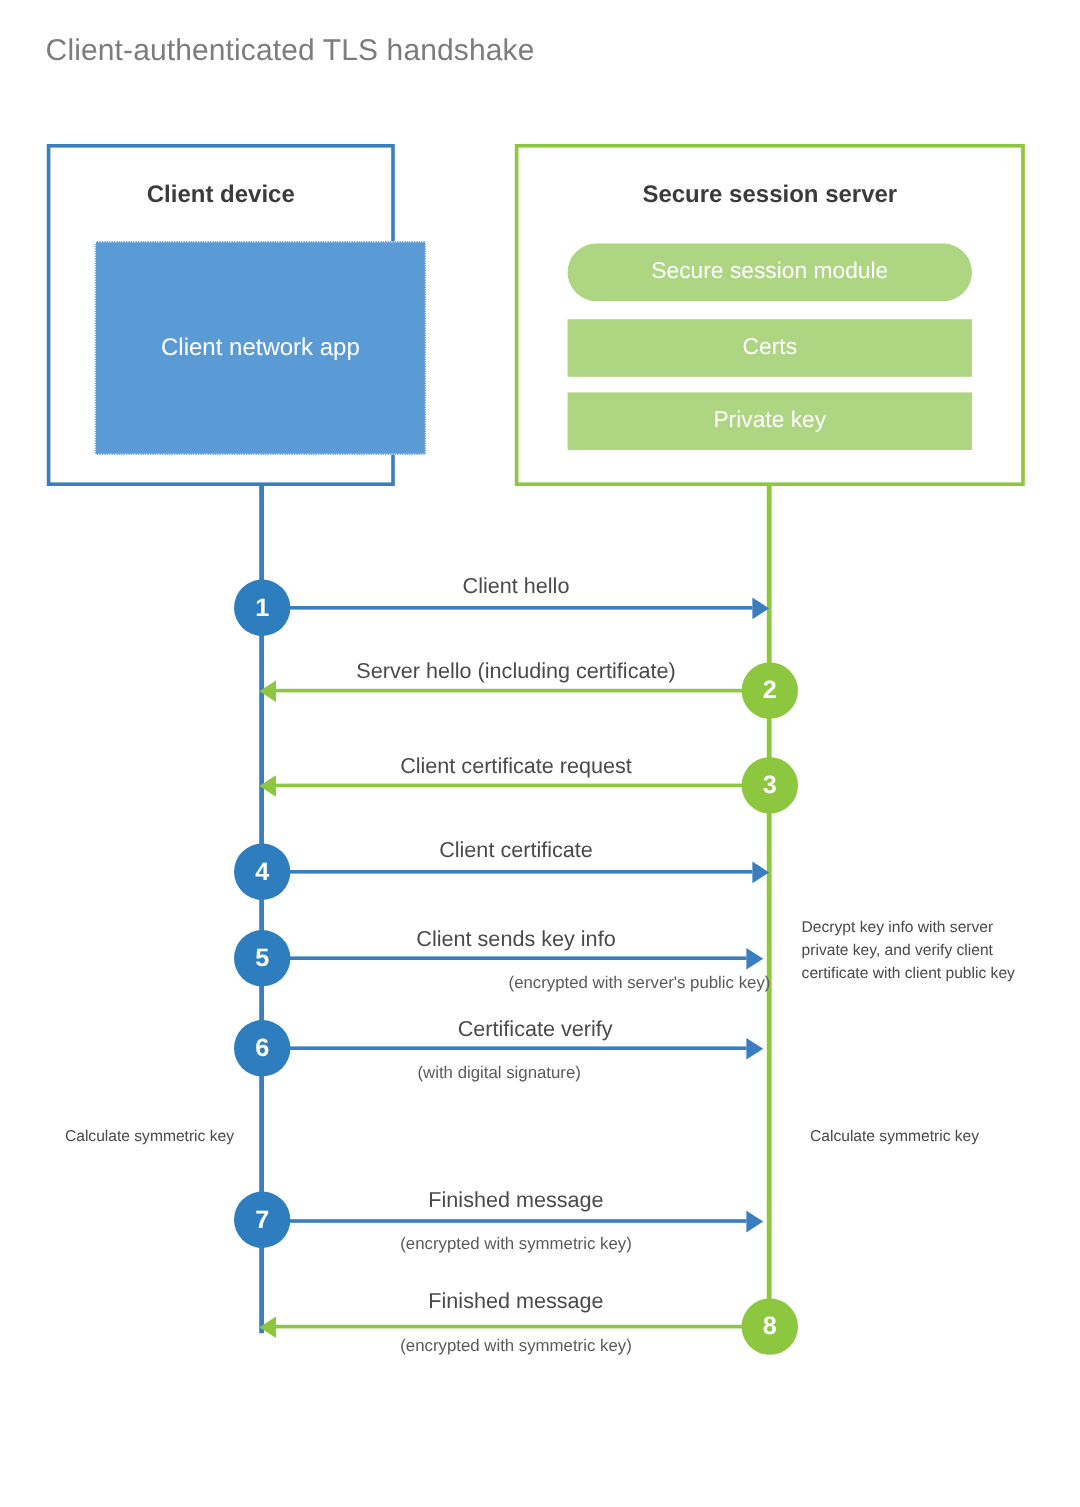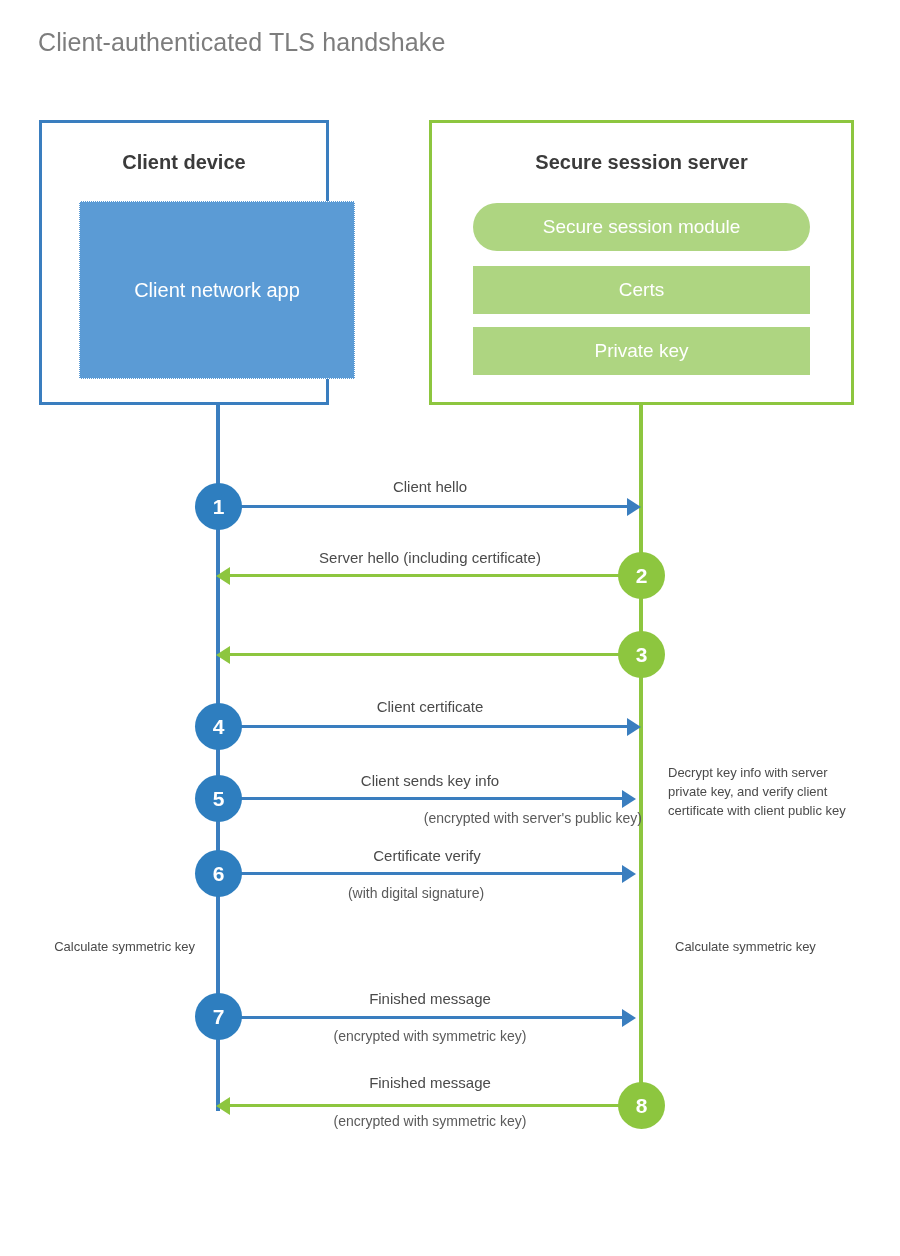--- a/index.html
+++ b/index.html
@@ -70,21 +70,21 @@
   .step-circle {
     position:absolute; width:47px; height:47px; border-radius:50%;
     display:flex; align-items:center; justify-content:center;
     color:#ffffff; font-size:21px; font-weight:bold;
   }
   .circle-blue { background:#2e7ebf; }
   .circle-green { background:#8dc63f; }
 
   .msg-label {
     position:absolute; text-align:center;
-    font-size:15px; color:#4a4a4a; white-space:nowrap;
+    font-size:18px; color:#4a4a4a; white-space:nowrap;
   }
   .msg-sub {
     position:absolute; text-align:center;
     font-size:14px; color:#5a5a5a; white-space:nowrap;
   }
 
   .side-note {
     position:absolute; font-size:13px; line-height:19px; color:#4a4a4a;
   }
   .note-left { text-align:right; }
@@ -115,36 +115,37 @@
   <div class="msg-label" style="left:218px; top:478px; width:424px;">Client hello</div>
   <div class="arrow-line arrow-blue" style="left:218px; top:505px; width:409px;"></div>
   <div class="arrow-head head-right-blue" style="left:627px; top:498px;"></div>
   <div class="step-circle circle-blue" style="left:195px; top:483px;">1</div>
 
   <div class="msg-label" style="left:218px; top:549px; width:424px;">Server hello (including certificate)</div>
   <div class="arrow-line arrow-green" style="left:222px; top:574px; width:420px;"></div>
   <div class="arrow-head head-left-green" style="left:216px; top:567px;"></div>
   <div class="step-circle circle-green" style="left:618px; top:552px;">2</div>
 
+  <div class="msg-label" style="left:218px; top:628px; width:424px;">Client certificate request</div>
   <div class="arrow-line arrow-green" style="left:222px; top:653px; width:420px;"></div>
   <div class="arrow-head head-left-green" style="left:216px; top:646px;"></div>
   <div class="step-circle circle-green" style="left:618px; top:631px;">3</div>
 
   <div class="msg-label" style="left:218px; top:698px; width:424px;">Client certificate</div>
   <div class="arrow-line arrow-blue" style="left:218px; top:725px; width:409px;"></div>
   <div class="arrow-head head-right-blue" style="left:627px; top:718px;"></div>
   <div class="step-circle circle-blue" style="left:195px; top:703px;">4</div>
 
   <div class="msg-label" style="left:218px; top:772px; width:424px;">Client sends key info</div>
   <div class="arrow-line arrow-blue" style="left:218px; top:797px; width:404px;"></div>
   <div class="arrow-head head-right-blue" style="left:622px; top:790px;"></div>
   <div class="msg-sub" style="left:218px; top:810px; width:424px;text-align:right;">(encrypted with server's public key)</div>
   <div class="step-circle circle-blue" style="left:195px; top:775px;">5</div>
 
-  <div class="msg-label" style="left:215px; top:847px; width:424px;">Certificate verify</div>
+  <div class="msg-label" style="left:234px; top:847px; width:424px;">Certificate verify</div>
   <div class="arrow-line arrow-blue" style="left:218px; top:872px; width:404px;"></div>
   <div class="arrow-head head-right-blue" style="left:622px; top:865px;"></div>
   <div class="msg-sub" style="left:204px; top:885px; width:424px;">(with digital signature)</div>
   <div class="step-circle circle-blue" style="left:195px; top:850px;">6</div>
 
   <div class="msg-label" style="left:218px; top:990px; width:424px;">Finished message</div>
   <div class="arrow-line arrow-blue" style="left:218px; top:1016px; width:404px;"></div>
   <div class="arrow-head head-right-blue" style="left:622px; top:1009px;"></div>
   <div class="msg-sub" style="left:218px; top:1028px; width:424px;">(encrypted with symmetric key)</div>
   <div class="step-circle circle-blue" style="left:195px; top:993px;">7</div>

